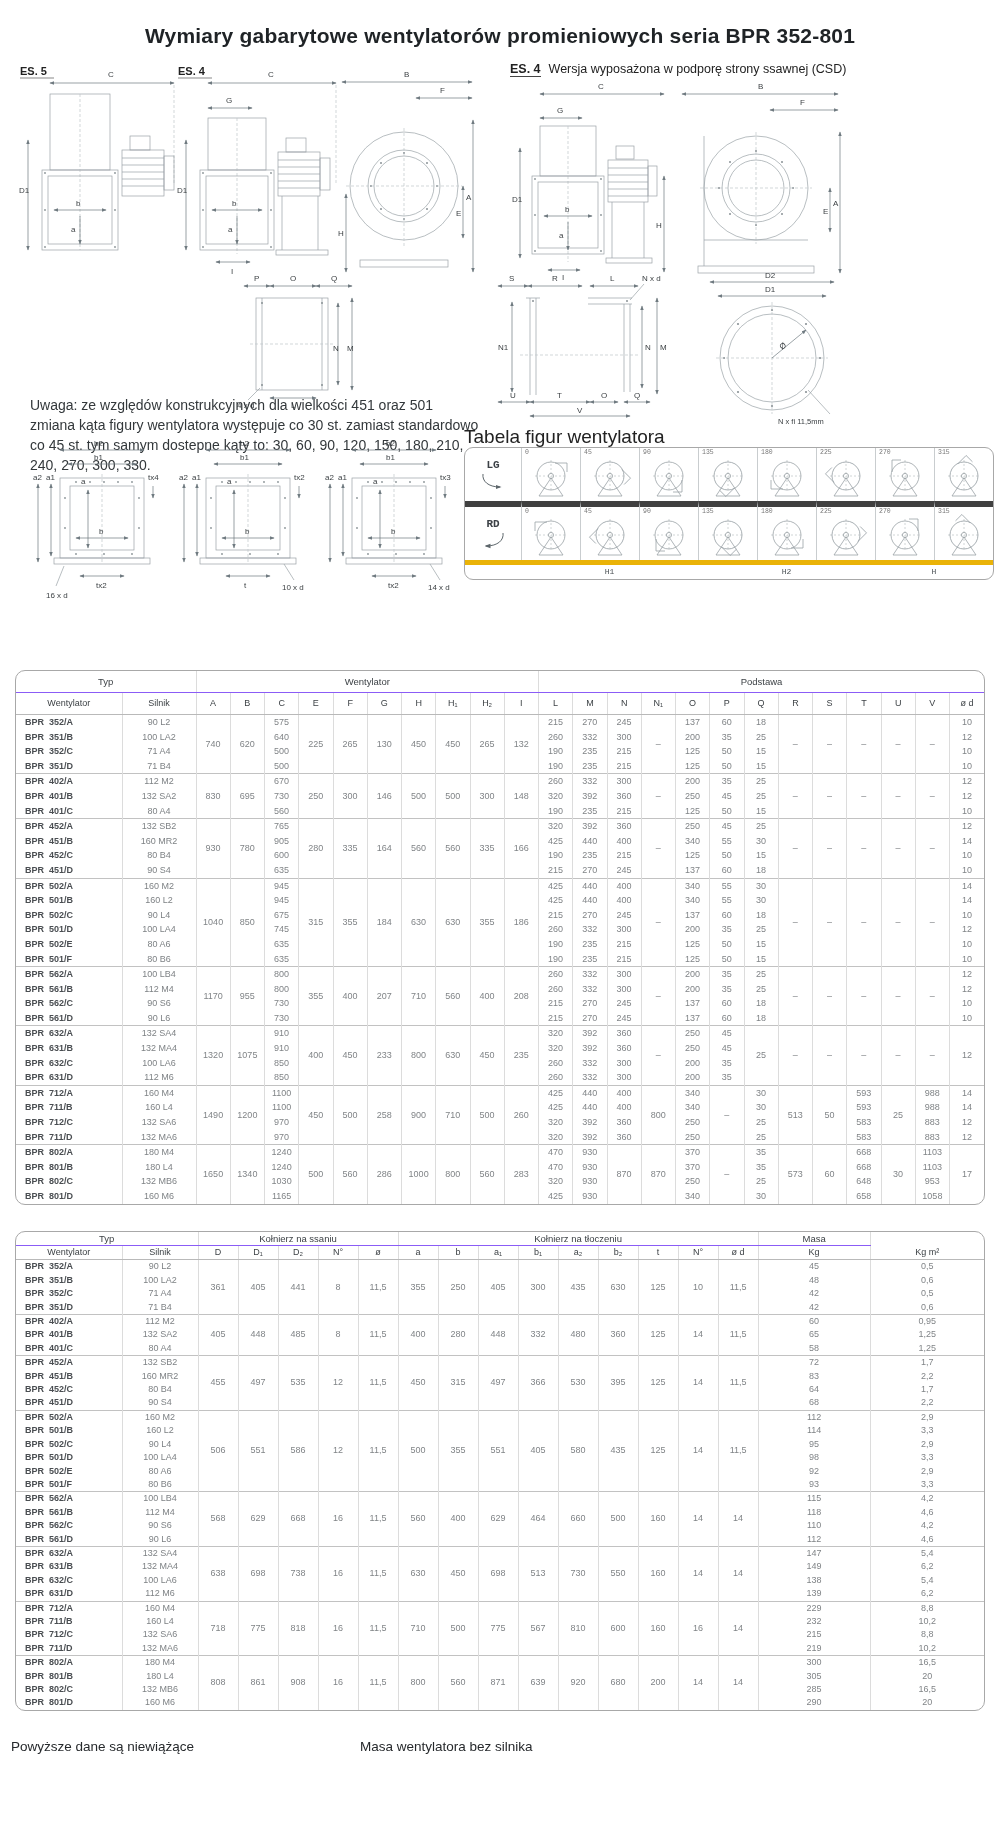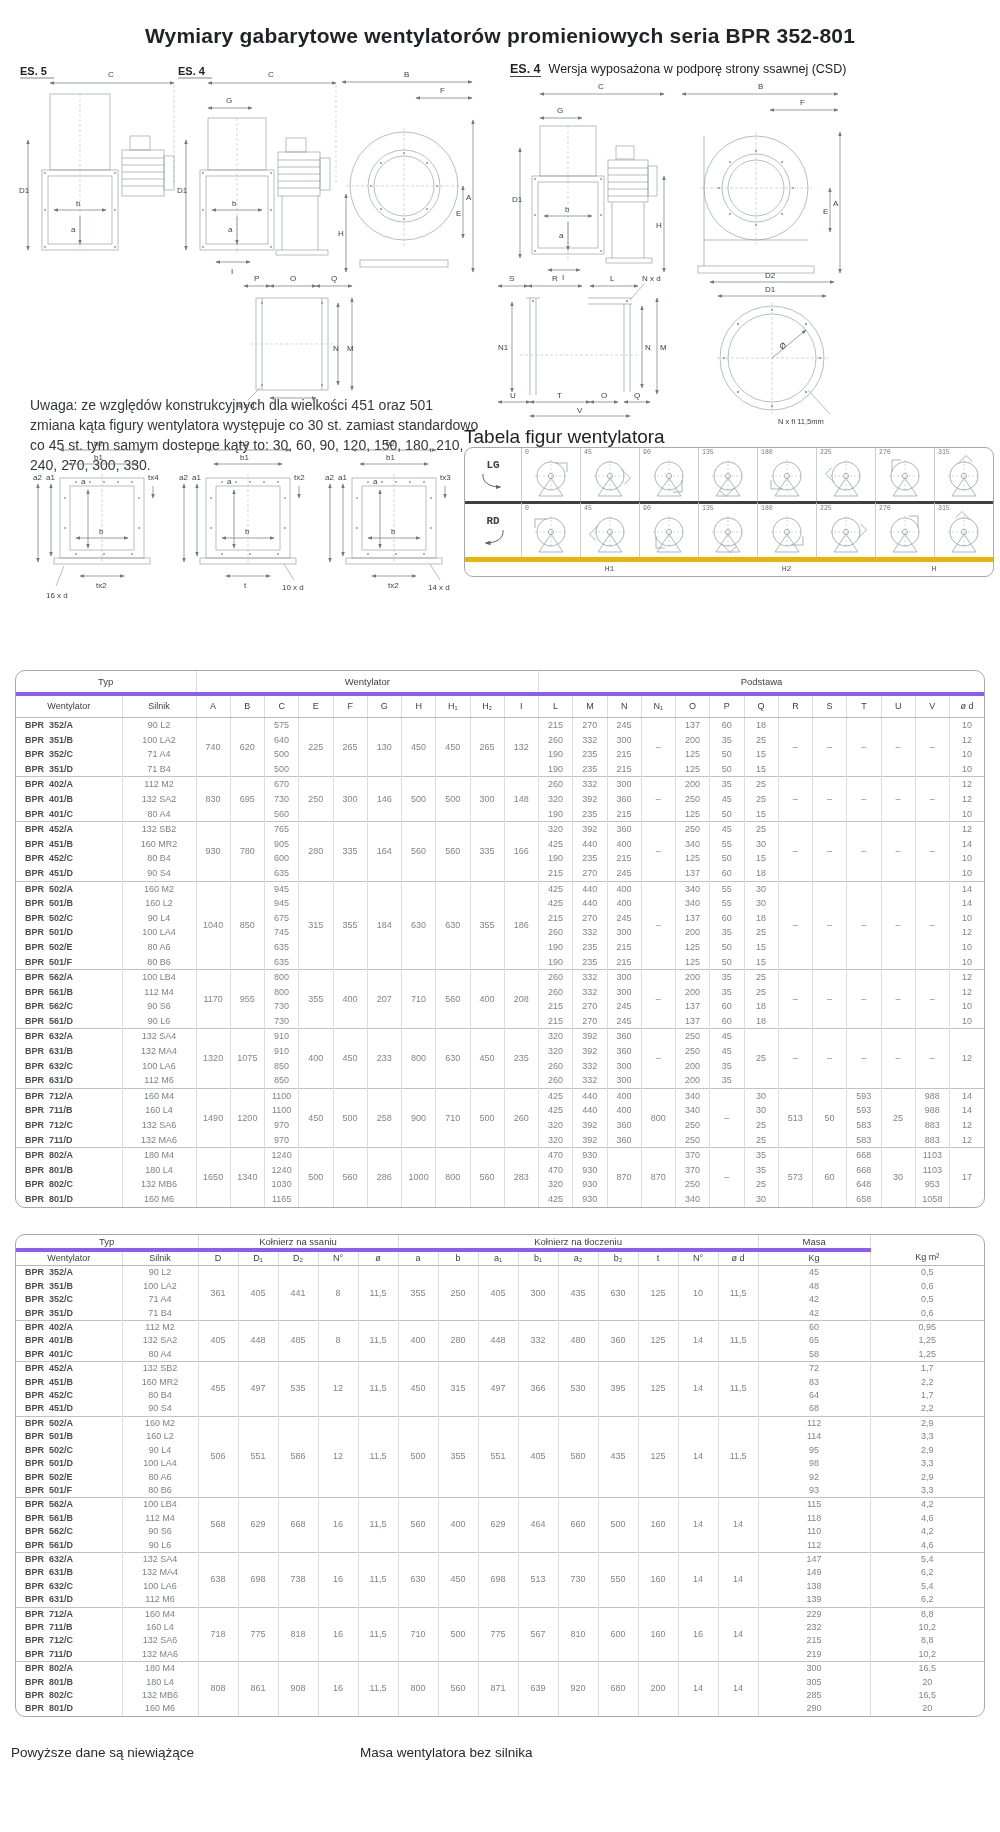--- a/index.html
+++ b/index.html
@@ -19,37 +19,37 @@
   .csd-head{position:absolute;left:510px;top:0;font-size:12.5px;color:#222;text-align:right;}
   .csd-head .es{font-weight:600;border-bottom:1px solid #444;margin-right:8px;}
   .note{position:absolute;left:30px;top:334px;width:452px;font-size:14px;line-height:1.42;color:#33383b;}
   .fig-title{position:absolute;left:464px;top:364px;font-size:19px;color:#222;}
   .fig-grid{position:absolute;left:464px;top:385px;width:528px;border:1px solid #a8a8a8;border-radius:9px;overflow:hidden;
             display:grid;grid-template-columns:56px repeat(8,1fr);background:#fff;font-family:Liberation Mono, monospace;}
   .fig-rowlab{display:flex;flex-direction:column;align-items:center;justify-content:center;gap:1px;padding:4px 0;}
   .fig-rowlab span{font-size:11px;color:#3c4146;font-weight:600;}
   .fig-cell{position:relative;border-left:1px solid #c9cdcf;display:flex;align-items:flex-end;justify-content:center;padding:2px 0 1px;}
   .fig-cell .ang{position:absolute;top:1px;left:3px;font-size:6.5px;color:#777;}
-  .fig-grid .r1{border-top:3px solid #404040;}
+  .fig-grid .r1{border-top:6px solid #404040;}
   .fig-cell svg path,.fig-cell svg line,.fig-cell svg circle,.fig-rowlab svg path{stroke:#9aa2a6;fill:none;stroke-width:.8;}
   .fig-rowlab svg path{stroke:#5d666b;stroke-width:1;}
   .fig-cell svg .d{stroke-dasharray:2 2;stroke:#c4cacc;}
   .fig-foot{border-top:5px solid #eab308;text-align:center;font-size:8px;color:#4c5256;padding:2px 0 3px;}
 
   
   .tblwrap{margin:0 15px;border:1px solid #a8a8a8;border-radius:10px;overflow:hidden;background:#fff;}
   .t1wrap{margin-top:56px;}
   .t2wrap{margin-top:26px;}
   table{border-collapse:collapse;width:100%;table-layout:fixed;}
   th,td{font-size:9px;text-align:center;padding:0;line-height:14.6px;color:#808487;font-weight:400;
         border-left:1px solid #dcdcdc;overflow:hidden;white-space:nowrap;}
   .t2 th,.t2 td{line-height:13.4px;}
   th:first-child,td:first-child{border-left:none;}
   thead th{color:#3d4246;line-height:21px;}
-  thead tr.gr th{border-bottom:4px solid #8b5cf6;font-size:9.5px;}
+  thead tr.gr th{border-bottom:1px solid #8b5cf6;font-size:9.5px;}
   thead tr.gr th.nob{border-bottom:none;}
   thead tr.sub th{border-bottom:1px solid #b9b9b9;}
   td.cname{text-align:left;padding-left:9px;color:#4a4e52;font-weight:700;white-space:pre;}
   td.csil{color:#7e8285;}
   tr.gsep td{border-top:1px solid #c2c2c2;}
   tbody td{vertical-align:middle;}
 
   
   .pfoot{position:relative;height:34px;margin-top:24px;}
   .pfoot div{position:absolute;top:4px;font-size:13.5px;color:#26292c;}

